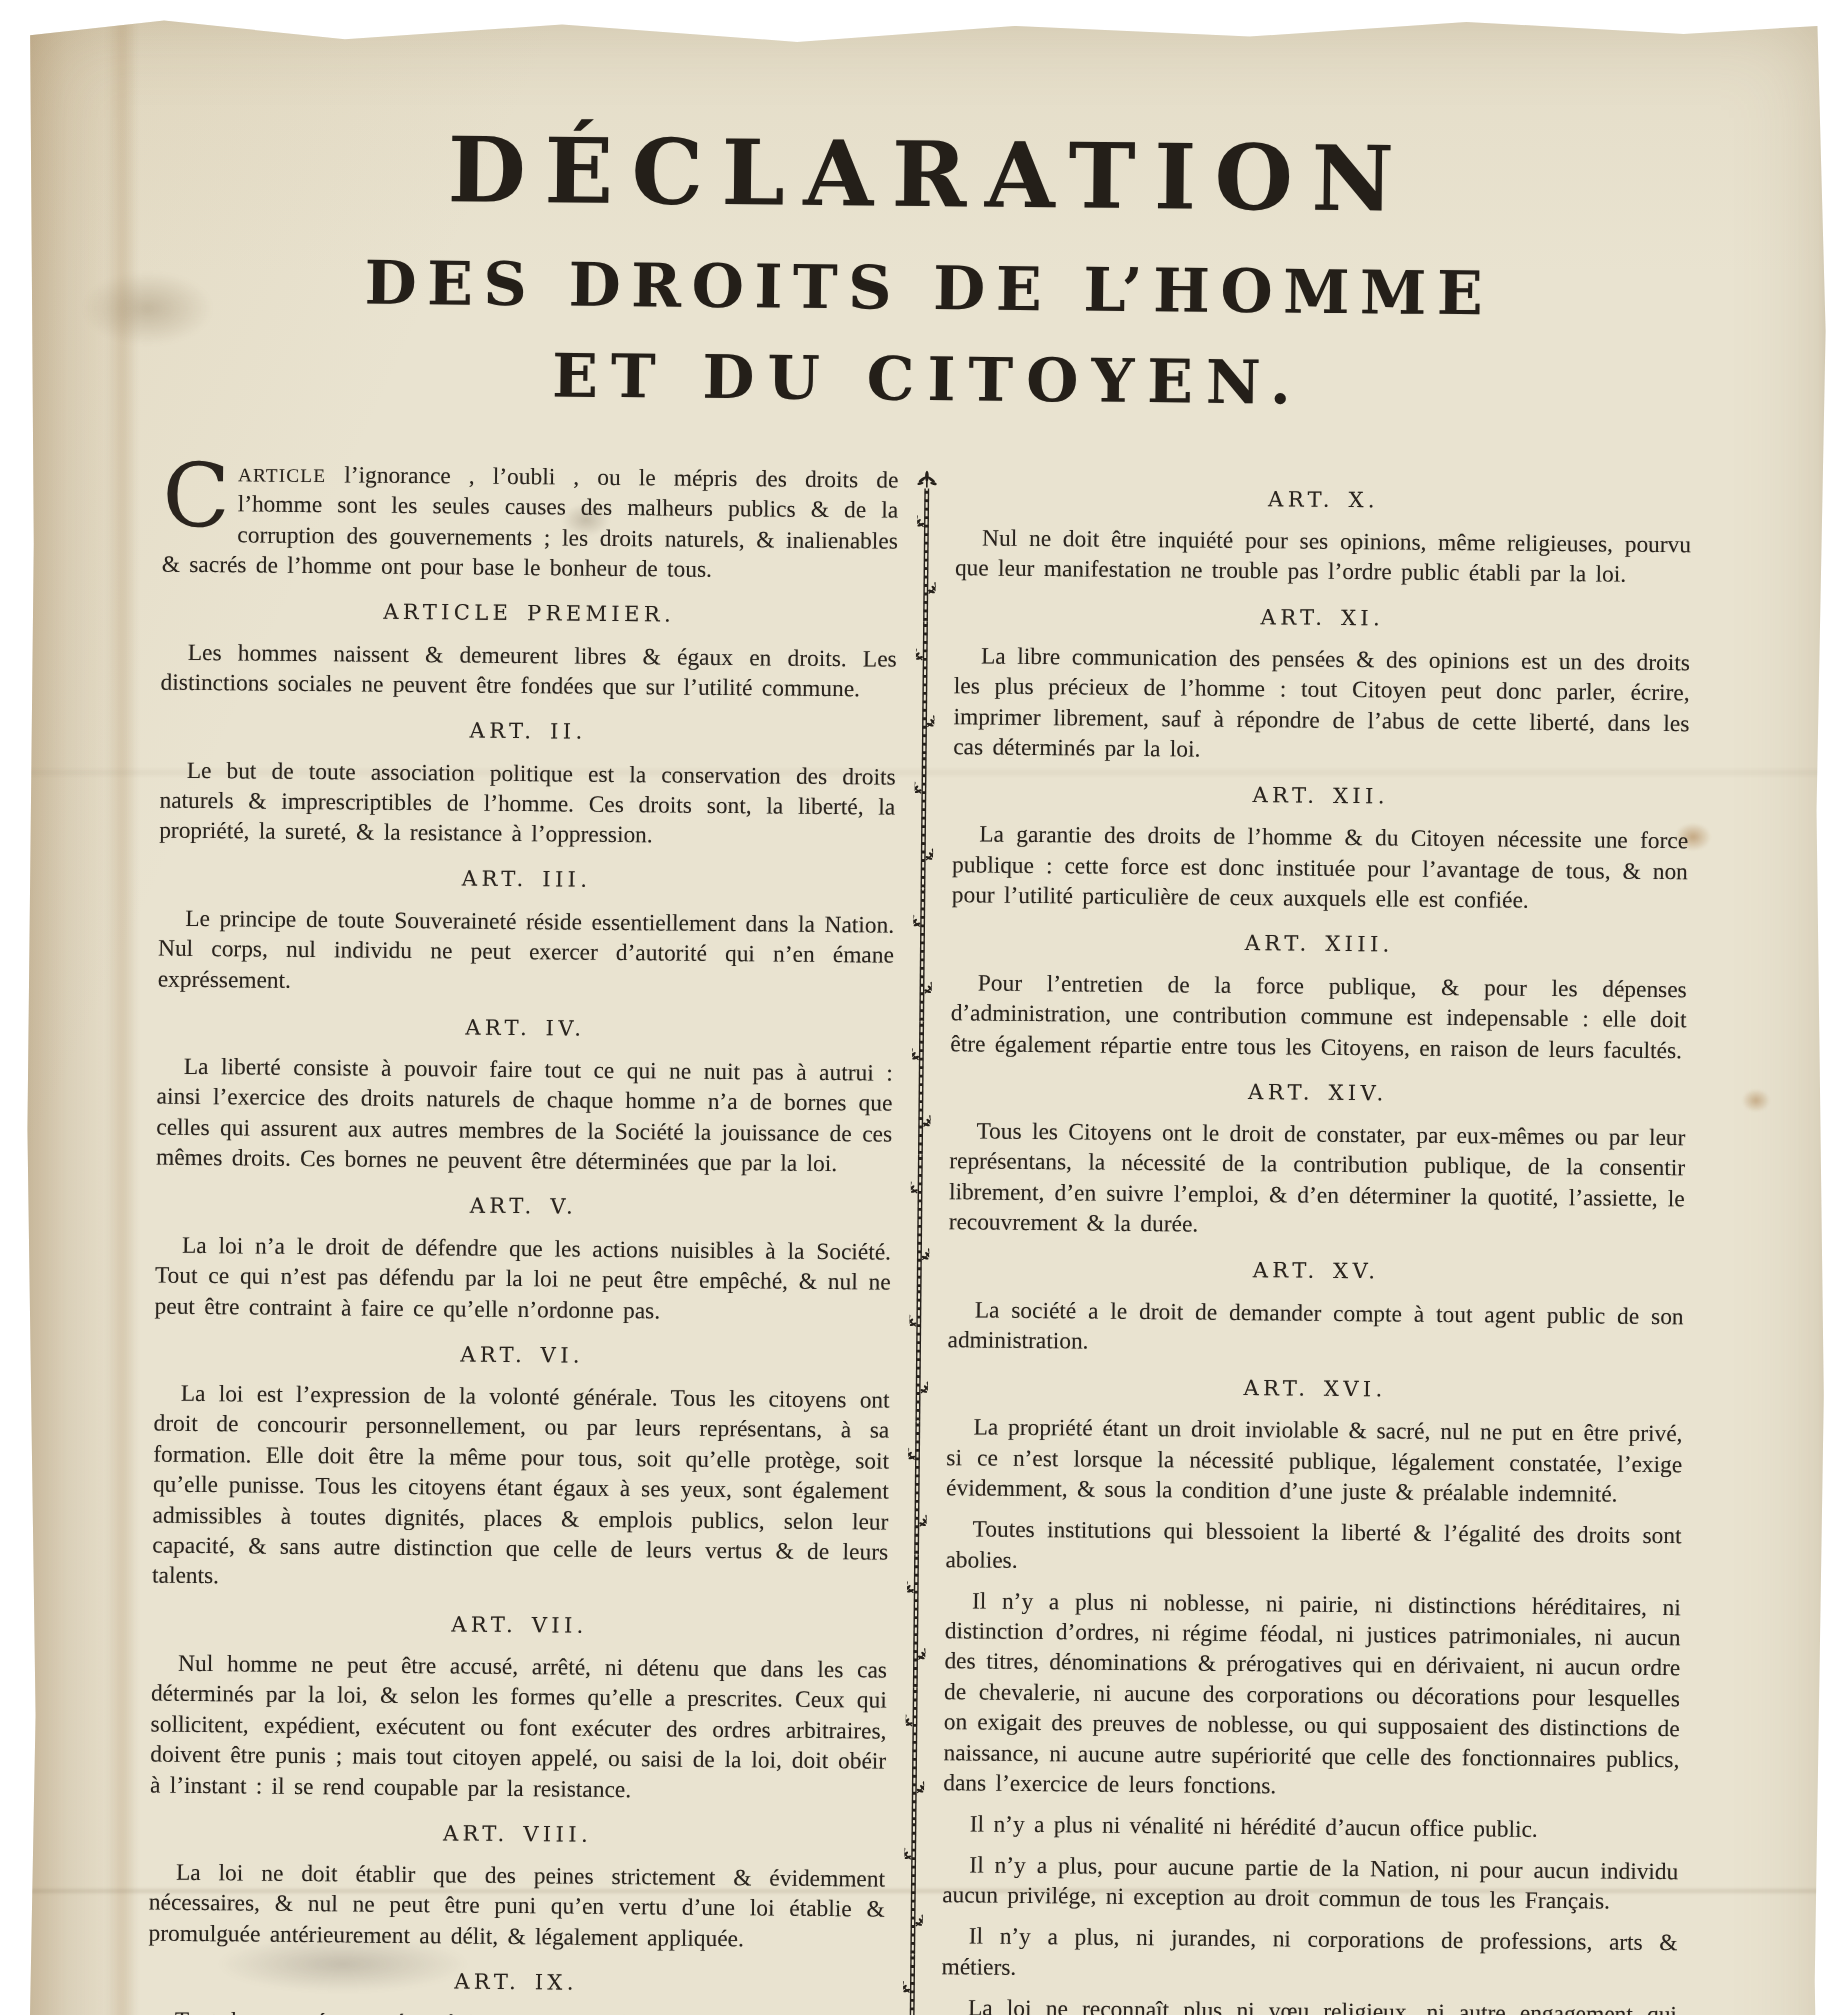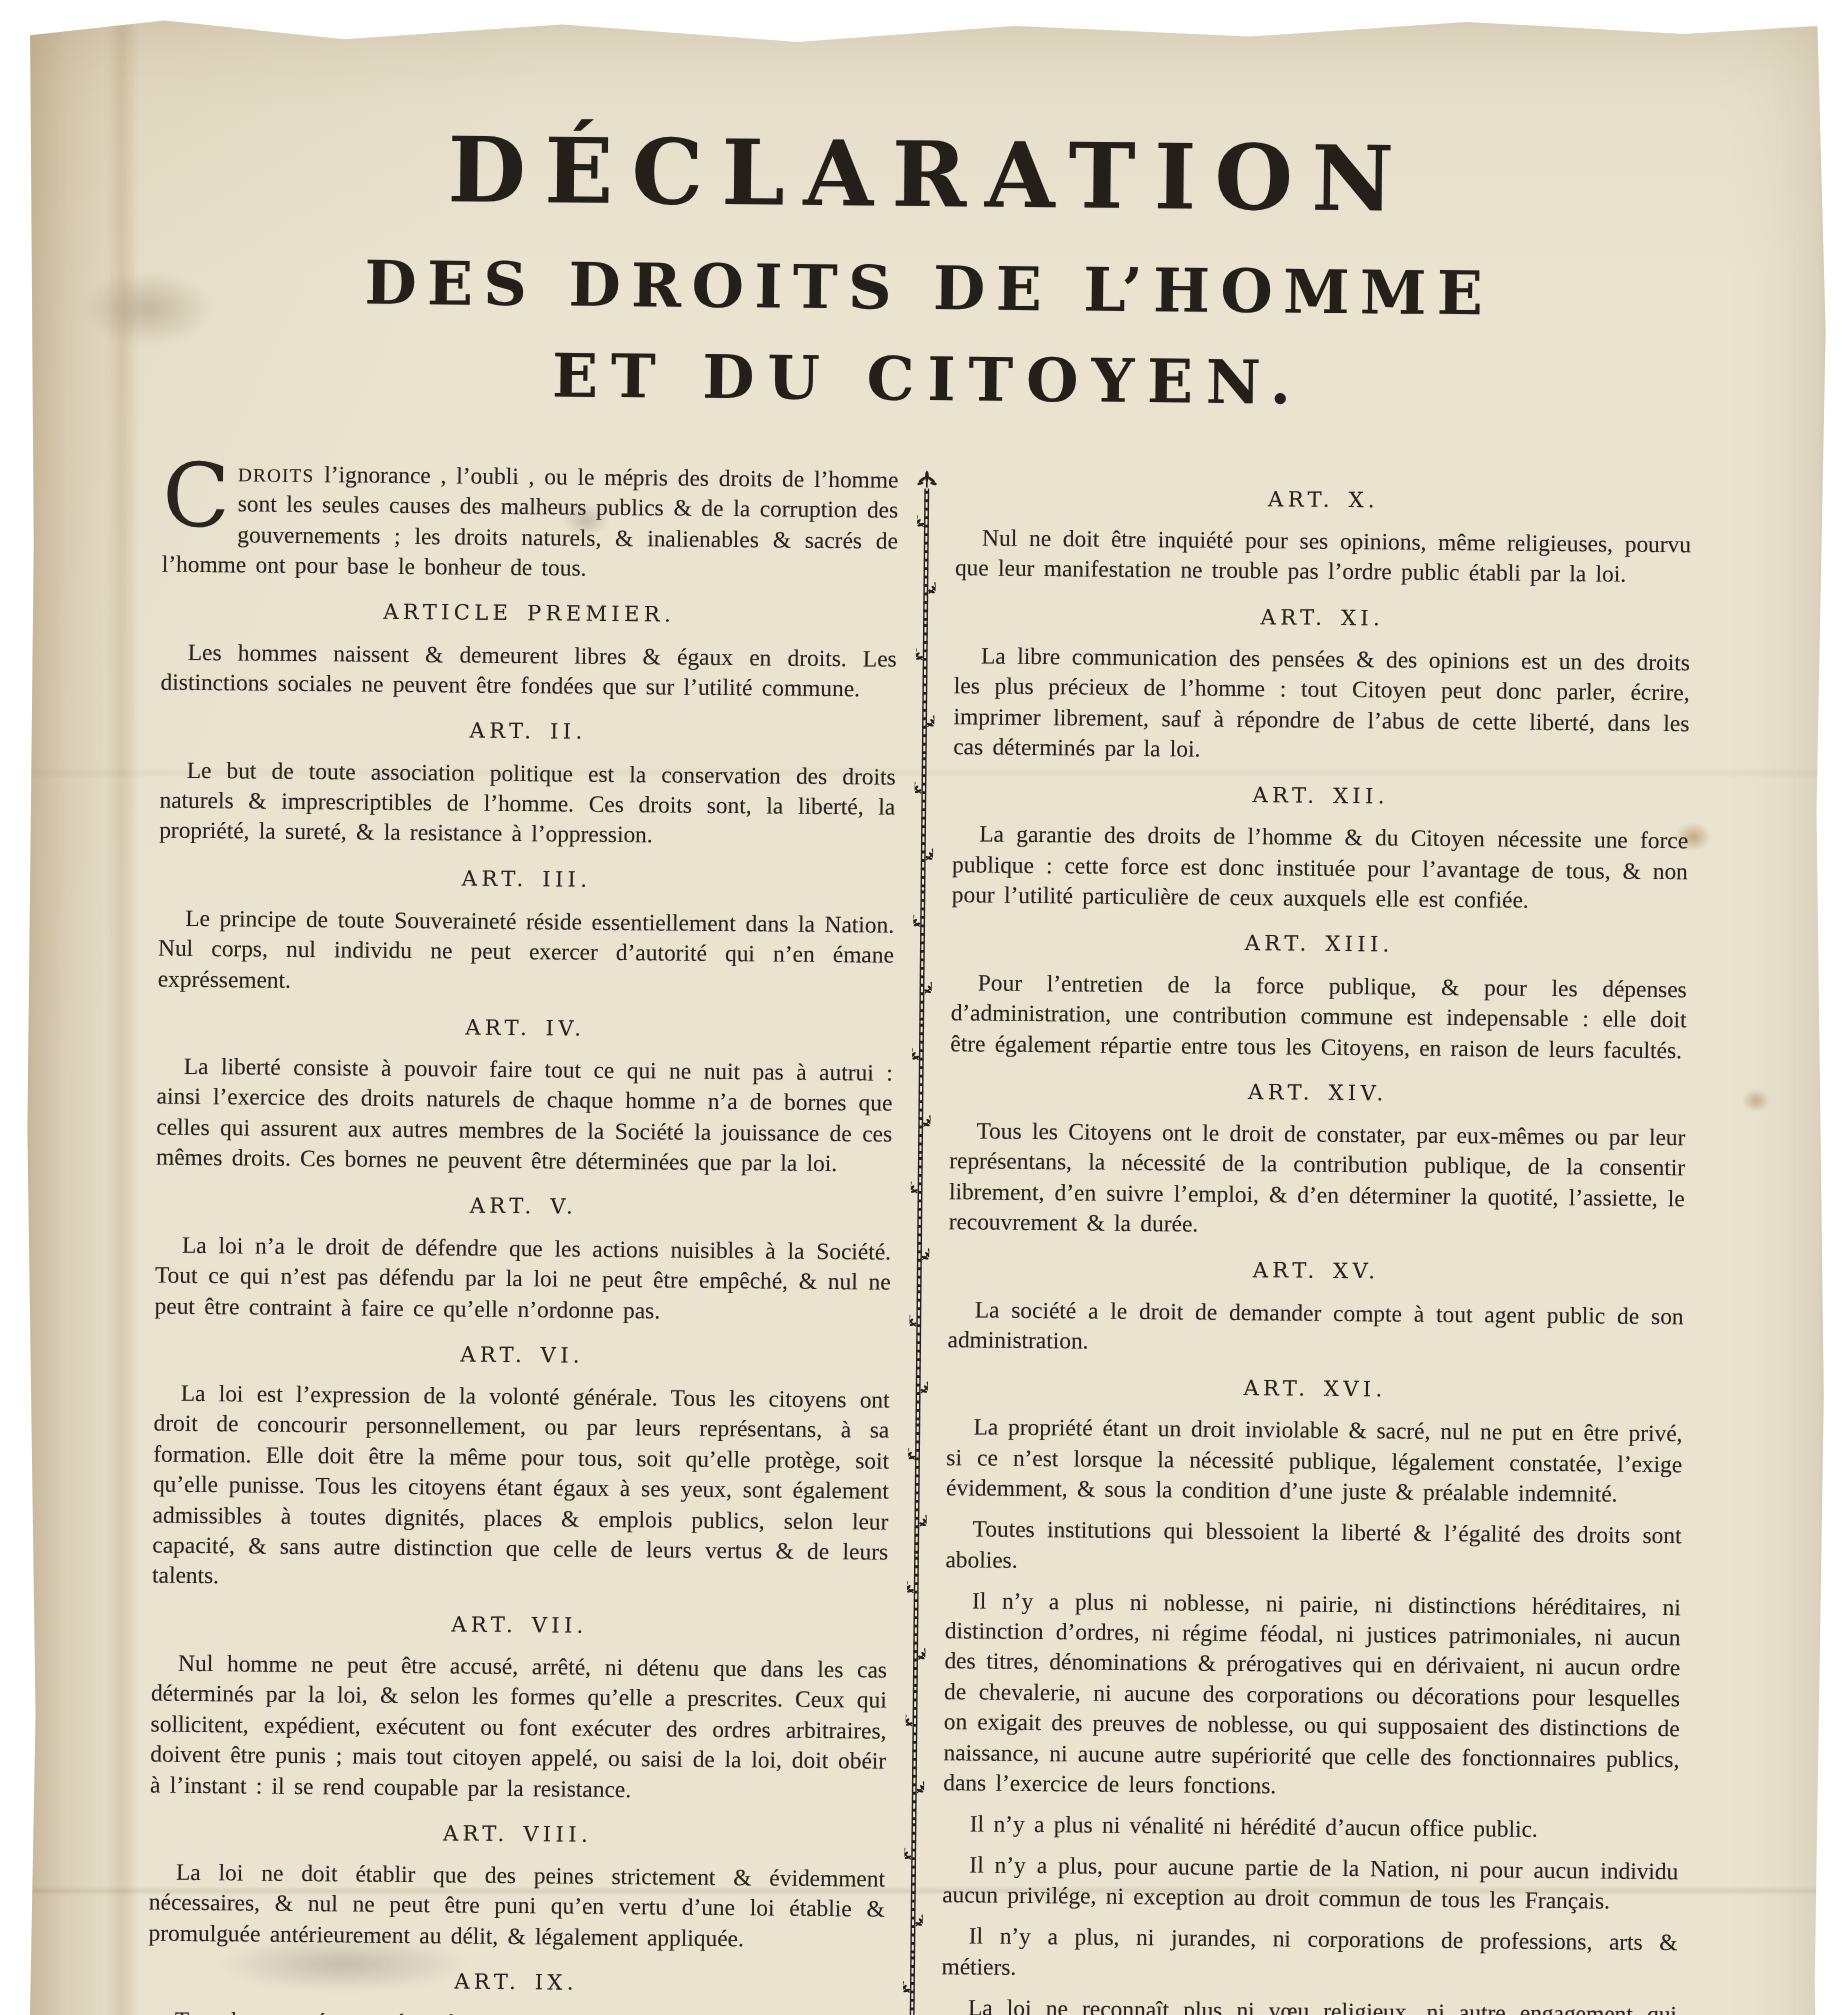--- a/index.html
+++ b/index.html
@@ -86,21 +86,21 @@
   <div class="content">
 
     <div class="masthead">
       <h1 class="t1">DÉCLARATION</h1>
       <h2 class="t2">DES DROITS DE L’HOMME</h2>
       <h2 class="t3">ET DU CITOYEN.</h2>
     </div>
 
     <div class="columns">
       <div class="col">
-          <p class="intro"><span class="dropcap">C</span><span class="leadword">DROITS</span> l’ignorance , l’oubli , ou le mépris des droits de l’homme sont les seules causes des malheurs publics &amp; de la corruption des gouvernements ; les droits naturels, &amp; inalienables &amp; sacrés de l’homme ont pour base le bonheur de tous.</p>
+          <p class="intro"><span class="dropcap">C</span><span class="leadword">ARTICLE</span> l’ignorance , l’oubli , ou le mépris des droits de l’homme sont les seules causes des malheurs publics &amp; de la corruption des gouvernements ; les droits naturels, &amp; inalienables &amp; sacrés de l’homme ont pour base le bonheur de tous.</p>
           <h3 class="heading">ARTICLE PREMIER.</h3>
           <p class="para">Les hommes naissent &amp; demeurent libres &amp; égaux en droits. Les distinctions sociales ne peuvent être fondées que sur l’utilité commune.</p>
           <h3 class="heading">ART. II.</h3>
           <p class="para">Le but de toute association politique est la conservation des droits naturels &amp; imprescriptibles de l’homme. Ces droits sont, la liberté, la propriété, la sureté, &amp; la resistance à l’oppression.</p>
           <h3 class="heading">ART. III.</h3>
           <p class="para">Le principe de toute Souveraineté réside essentiellement dans la Nation. Nul corps, nul individu ne peut exercer d’autorité qui n’en émane expréssement.</p>
           <h3 class="heading">ART. IV.</h3>
           <p class="para">La liberté consiste à pouvoir faire tout ce qui ne nuit pas à autrui : ainsi l’exercice des droits naturels de chaque homme n’a de bornes que celles qui assurent aux autres membres de la Société la jouissance de ces mêmes droits. Ces bornes ne peuvent être déterminées que par la loi.</p>
           <h3 class="heading">ART. V.</h3>
           <p class="para">La loi n’a le droit de défendre que les actions nuisibles à la Société. Tout ce qui n’est pas défendu par la loi ne peut être empêché, &amp; nul ne peut être contraint à faire ce qu’elle n’ordonne pas.</p>

